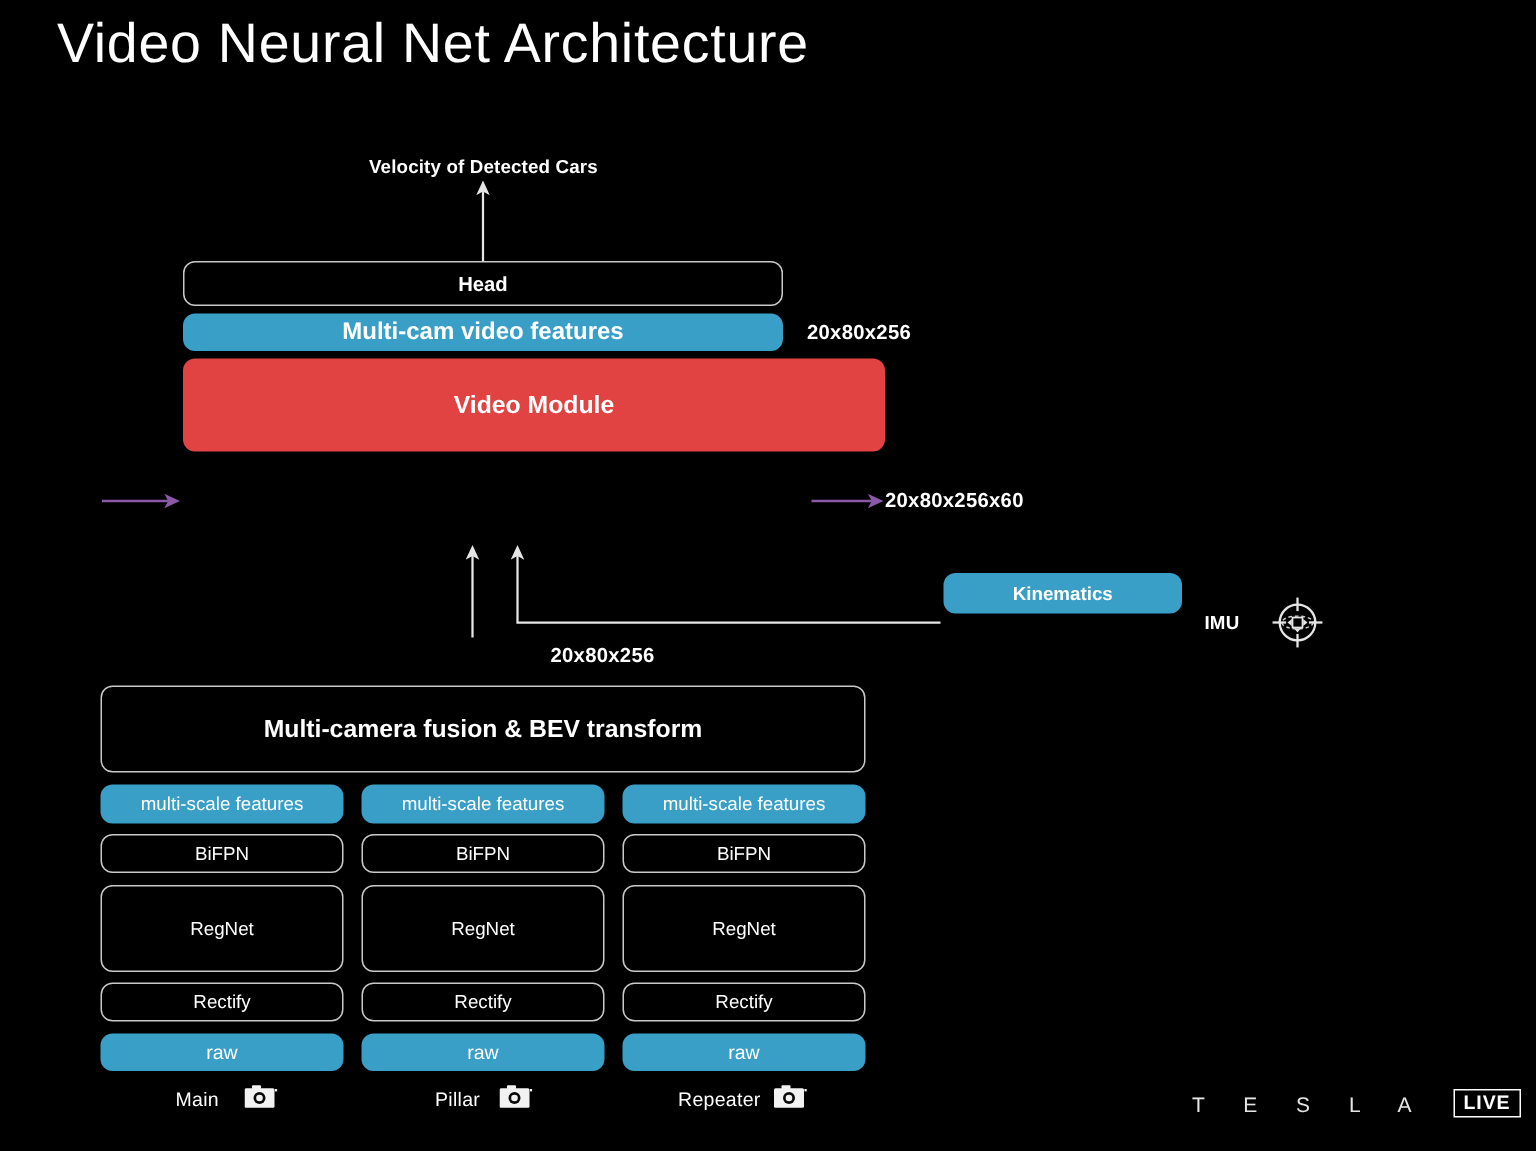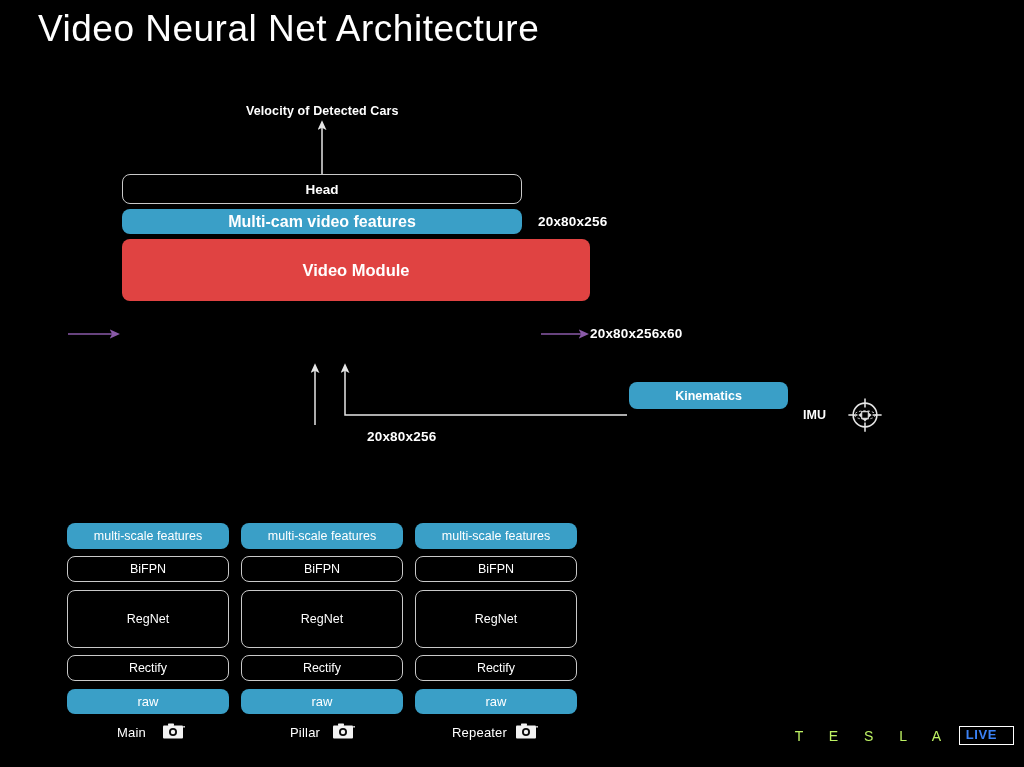--- a/index.html
+++ b/index.html
@@ -111,34 +111,34 @@
   }
 
   
   .tesla-wordmark {
     position: absolute;
     right: 72px;
     top: 728px;
     font-size: 14px;
     letter-spacing: 11px;
     font-weight: 400;
-    color: #bef264;
+    color: #e5e5e5;
     white-space: nowrap;
   }
   .live-badge {
     position: absolute;
     right: 10px;
     top: 726px;
     box-sizing: border-box;
     border: 1.6px solid #ffffff;
-    padding: 1px 16px 2px 6px;
+    padding: 1px 6px 2px 6px;
     font-size: 13px;
     font-weight: bold;
     letter-spacing: 0.6px;
-    color: #3b82f6;
+    color: #ffffff;
     line-height: 14px;
     text-align: center;
   }
 </style>
 </head>
 <body>
 
 <div id="stage">
 
   <div class="title">Video Neural Net Architecture</div>
@@ -194,20 +194,23 @@
     <line x1="2.5" y1="20" x2="12" y2="20" stroke="#e6e6e6" stroke-width="1.6"></line>
     <line x1="28" y1="20" x2="37.5" y2="20" stroke="#e6e6e6" stroke-width="1.6"></line>
     <rect x="16.5" y="16.5" width="7" height="7" fill="none" stroke="#e6e6e6" stroke-width="1.2"></rect>
     <path d="M13,20 L16,17.5 L16,22.5 z" fill="#e6e6e6"></path>
     <path d="M27,20 L24,17.5 L24,22.5 z" fill="#e6e6e6"></path>
     <path d="M20,27 L17.6,24 L22.4,24 z" fill="#e6e6e6"></path>
   </svg>
 
   <div class="label dim-label" style="left:367px; top:429px;">20x80x256</div>
 
+  <div class="node outline" style="left:67px; top:457px; width:510px; height:58px; font-size:16.5px; font-weight:bold;">
+    <span>Multi-camera fusion &amp; BEV transform</span>
+  </div>
 
   <div class="node blue" style="left:67px; top:523px; width:162px; height:26px; font-size:12.5px; font-weight:normal;">
     <span>multi-scale features</span>
   </div>
   <div class="node outline" style="left:67px; top:556px; width:162px; height:26px; font-size:12.5px;">
     <span>BiFPN</span>
   </div>
   <div class="node outline" style="left:67px; top:590px; width:162px; height:58px; font-size:12.5px;">
     <span>RegNet</span>
   </div>

